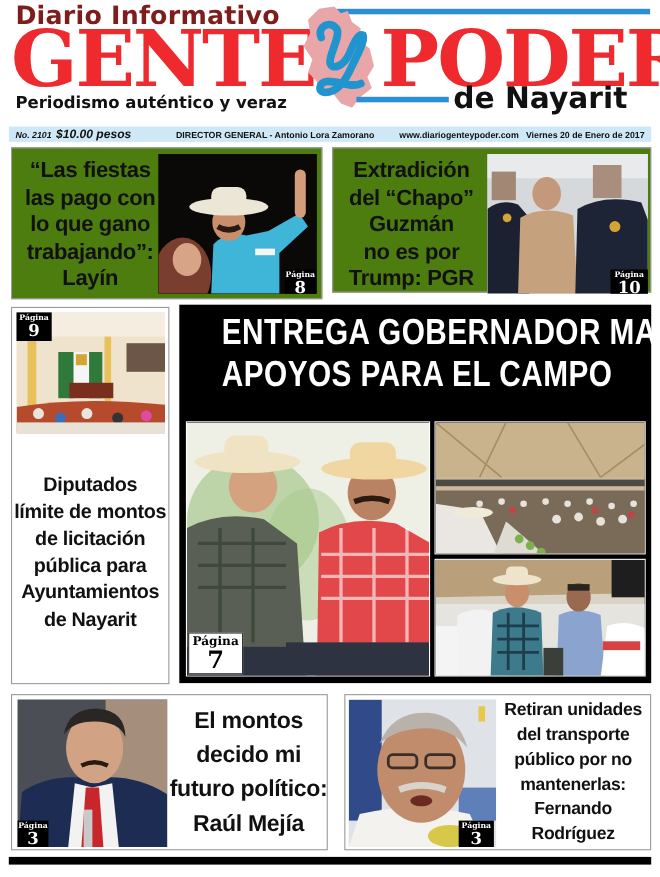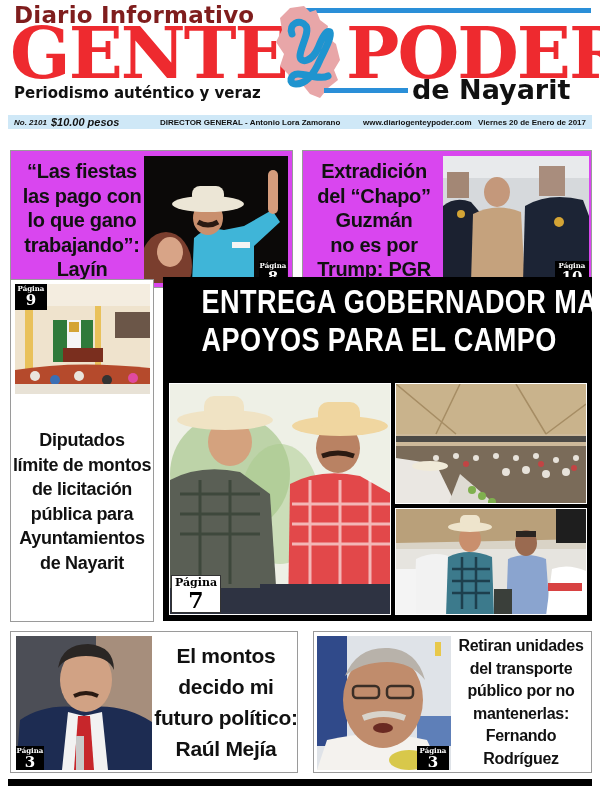--- a/index.html
+++ b/index.html
@@ -20,21 +20,21 @@
   
   .info-bar { position: absolute; left: 8px; top: 115px; width: 584px; height: 14px; background: #cfe8f7; display: flex; align-items: center; font-family: "Liberation Sans", sans-serif; color: #111; }
   .info-bar .issue { font-size: 8px; font-style: italic; font-weight: bold; margin-left: 6px; text-align: right; }
   .info-bar .price { font-size: 11px; font-style: italic; font-weight: bold; margin-left: 4px; }
   .info-bar .director { font-size: 8px; font-weight: bold; position: absolute; left: 152px; }
   .info-bar .web { font-size: 8px; font-weight: bold; position: absolute; left: 355px; }
   .info-bar .date { font-size: 8px; font-weight: bold; position: absolute; right: 6px; }
 
   
   .box { position: absolute; border: 1px solid #9a9a9a; background: #fff; }
-  .pink { background: #d946ef; margin-top: 16px; }
+  .pink { background: #4d7c0f; }
   .headline { position: absolute; font-family: "Liberation Sans", sans-serif; font-weight: bold; color: #111; text-align: center; line-height: 1.04; letter-spacing: -0.3px; }
 
   .photo { position: absolute; overflow: hidden; }
   .page-tag { position: absolute; background: #000; color: #fff; text-align: center; font-family: "DejaVu Serif", serif; font-weight: bold; }
   .page-tag .pt-label { display: block; font-size: 7px; line-height: 9px; }
   .page-tag .pt-num { display: block; font-size: 15px; line-height: 14px; }
   .page-tag.white { background: #fff; color: #000; border: 1px solid #333; }
 
   
   .main-story { position: absolute; left: 163px; top: 277px; width: 429px; height: 344px; background: #000; }

